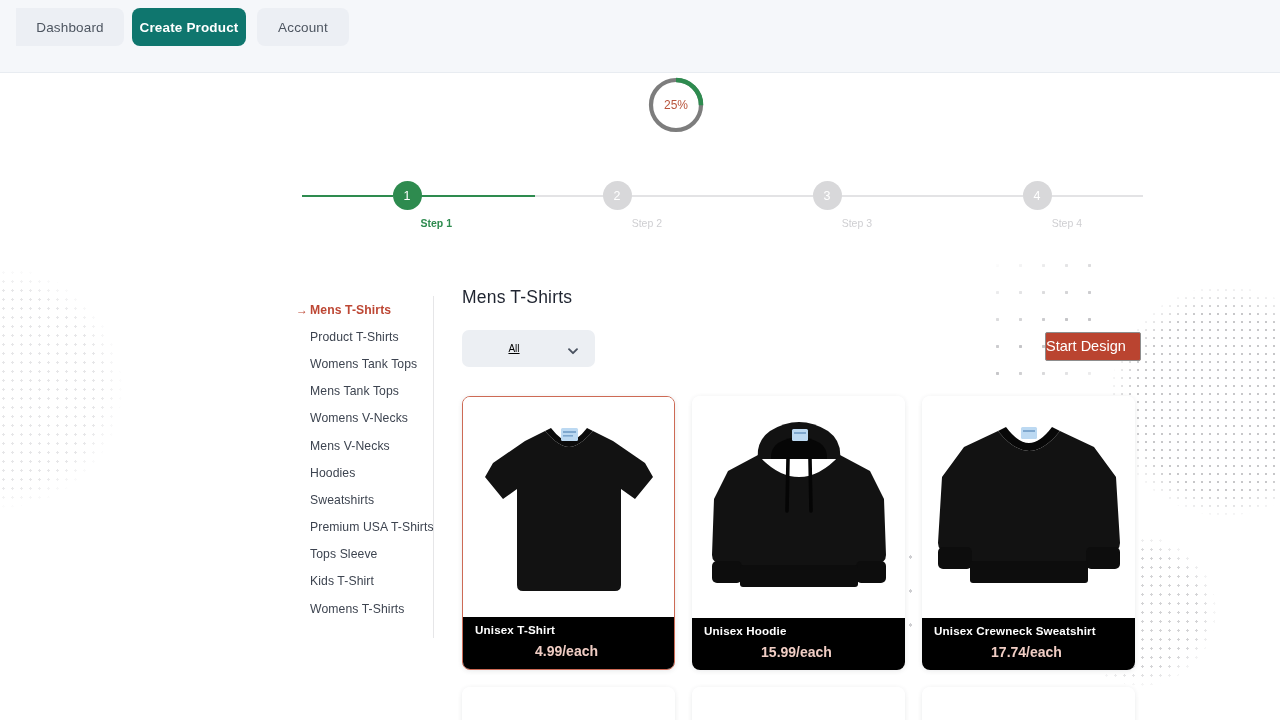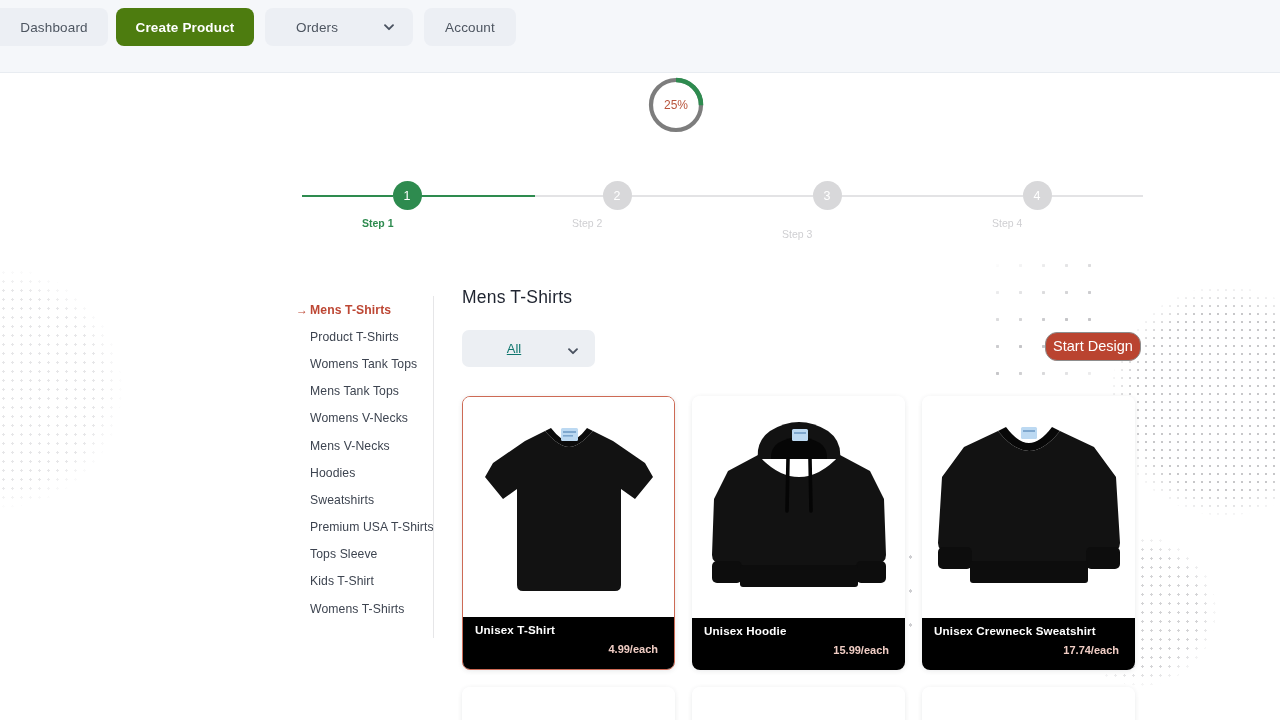--- a/index.html
+++ b/index.html
@@ -107,25 +107,25 @@
     color: #4d5560;
     font-family: "Liberation Sans", sans-serif;
     font-size: 13.5px;
     letter-spacing: .15px;
     display: flex;
     align-items: center;
     justify-content: center;
     cursor: pointer;
     white-space: nowrap;
   }
-  .nav-dashboard { width: 108px; margin-left: 0; border-radius: 0 8px 8px 0; }
+  .nav-dashboard { width: 108px; margin-left: 16px; border-radius: 0 8px 8px 0; }
   .nav-create {
-    width: 138px;
+    width: 114px;
     margin-left: 8px;
-    background: #4d7c0f;
+    background: #0f766e;
     color: #ffffff;
     font-weight: bold;
     font-size: 13.5px;
   }
   .nav-orders {
     width: 148px;
     margin-left: 11px;
     justify-content: flex-start;
     padding-left: 31px;
     position: relative;
@@ -196,21 +196,21 @@
     color: #ffffff;
     cursor: pointer;
   }
   .step-node.active { background: #2e8b4f; }
   .step-node.idle { background: #d8d8da; color: #ffffff; }
 
   .step-caption {
     position: absolute;
     top: 36px;
     width: 90px;
-    text-align: left;
+    text-align: right;
     font-size: 10.5px;
     font-family: "Liberation Sans", sans-serif;
   }
   .step-caption.active { color: #2e8b4f; font-weight: bold; }
   .step-caption.idle { color: #cfcfd2; }
 
   
   .catlist {
     position: absolute;
     left: 310px;
@@ -267,22 +267,22 @@
     cursor: pointer;
   }
   .filter-select .val {
     position: absolute;
     left: 0; top: 0;
     width: 104px;
     height: 37px;
     display: flex;
     align-items: center;
     justify-content: center;
-    font-size: 13px;
-    color: #0f766e;
+    font-size: 10px;
+    color: #000000;
     font-family: "Liberation Sans", sans-serif;
     text-decoration: underline;
   }
   .filter-select .chev {
     position: absolute;
     right: 16px;
     top: 50%;
     transform: translateY(-50%);
     width: 12px; height: 12px;
     color: #4a5260;
@@ -290,24 +290,23 @@
 
   .start-design {
     position: absolute;
     left: 1045px;
     top: 332px;
     width: 96px;
     height: 29px;
     background: #ba4430;
     color: #ffffff;
     border: 1px solid #8d8d8d;
-    border-radius: 12px;
+    border-radius: 2px;
     font-family: "Liberation Sans", sans-serif;
     font-size: 14.5px;
-    text-align: center;
     line-height: 27px;
     cursor: pointer;
     z-index: 6;
     white-space: nowrap;
   }
 
   
   .grid {
     position: absolute;
     left: 462px;
@@ -356,22 +355,22 @@
     font-size: 11.6px;
     color: #ffffff;
     font-weight: bold;
     font-family: "Liberation Sans", sans-serif;
     letter-spacing: .15px;
     white-space: nowrap;
     overflow: hidden;
   }
   .card-price {
     margin-top: 7px;
-    text-align: right;
-    font-size: 11px;
+    text-align: center;
+    font-size: 14px;
     color: #f0cdc4;
     font-weight: bold;
     font-family: "Liberation Sans", sans-serif;
     padding-right: 4px;
   }
 
   .garment { display: block; }
 </style>
 </head>
 <body>
@@ -384,28 +383,20 @@
   <div class="deco deco-sparkles"></div>
   <div class="deco deco-dots-mid"></div>
 
   <div class="topbar">
     <div class="nav-row">
       <button class="nav-btn nav-dashboard">
         <span>Dashboard</span>
       </button>
       <button class="nav-btn nav-create">
         <span>Create Product</span>
-      </button>
-      <button class="nav-btn nav-orders">
-        <span>Orders</span>
-        <span class="chev">
-          <svg viewBox="0 0 12 12" width="12" height="12" aria-hidden="true">
-            <path d="M2 4.2 L6 8.2 L10 4.2" fill="none" stroke="currentColor" stroke-width="1.9" stroke-linecap="round" stroke-linejoin="round"></path>
-          </svg>
-        </span>
       </button>
       <button class="nav-btn nav-account">
         <span>Account</span>
       </button>
     </div>
   </div>
 
   <div class="ring-wrap">
     <svg width="60" height="60" viewBox="0 0 60 60" aria-hidden="true">
       <circle cx="30" cy="30" r="25" fill="none" stroke="#7d7d7d" stroke-width="4.2"></circle>
@@ -419,21 +410,21 @@
       <div class="step-line done" style="left: 119px; width: 114px;"></div>
       <div class="step-line todo" style="left: 233px; width: 96px;"></div>
       <div class="step-line todo" style="left: 329px; width: 182px;"></div>
       <div class="step-line todo" style="left: 539px; width: 182px;"></div>
       <div class="step-line todo" style="left: 749px; width: 92px;"></div>
       <div class="step-node active" style="left: 90.5px;">1</div>
       <div class="step-caption active" style="left: 60px;">Step 1</div>
       <div class="step-node idle" style="left: 300.5px;">2</div>
       <div class="step-caption idle" style="left: 270px;">Step 2</div>
       <div class="step-node idle" style="left: 510.5px;">3</div>
-      <div class="step-caption idle" style="left: 480px; margin-top: 11px;">Step 3</div>
+      <div class="step-caption idle" style="left: 480px;">Step 3</div>
       <div class="step-node idle" style="left: 720.5px;">4</div>
       <div class="step-caption idle" style="left: 690px;">Step 4</div>
     </div>
 
   <div class="catlist" id="catlist">
       <div class="cat-item active">
         <span class="cat-arrow">→</span>
         <span>Mens T-Shirts</span>
       </div>
       <div class="cat-item">

